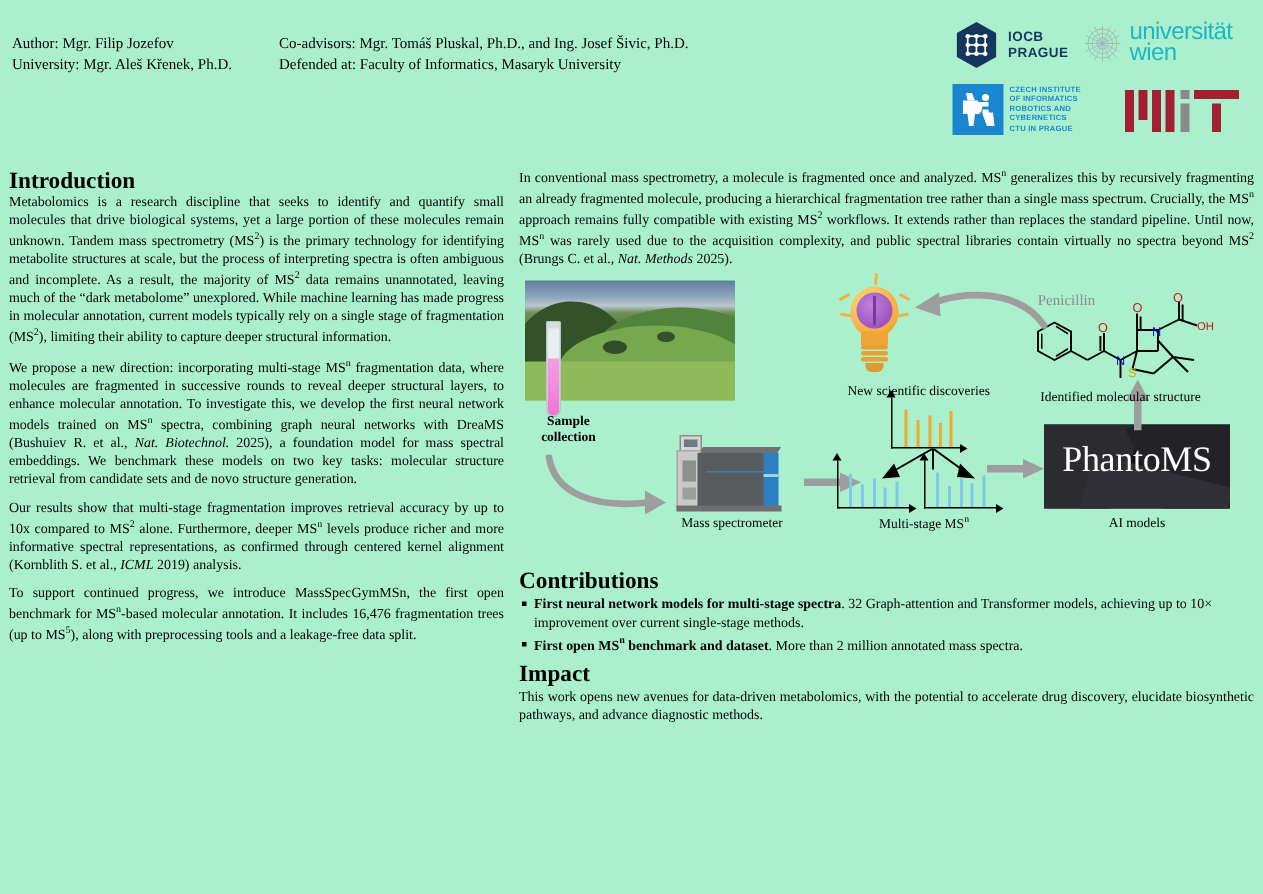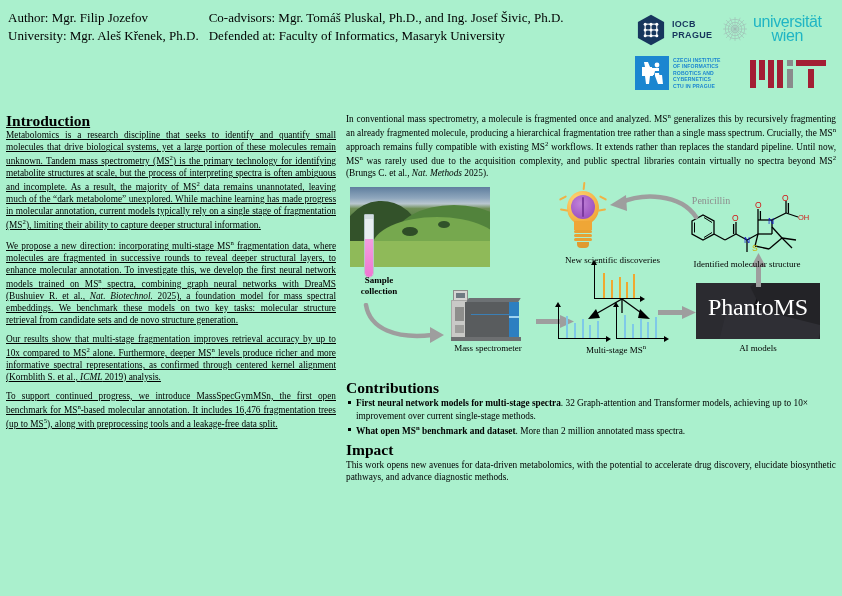--- a/index.html
+++ b/index.html
@@ -33,23 +33,23 @@
     font-family: "Liberation Serif", serif;
     font-weight: bold;
     font-size: 17.5px;
     line-height: 1.16;
     color: #000;
     margin: 0;
     letter-spacing: -0.1px;
   }
   #poster-title sup { font-size: 0.64em; }
   .byline-table {
-    margin-top: 3px;
+    margin-top: 17px;
     border-collapse: collapse;
-    font-size: 13px;
+    font-size: 10px;
     line-height: 1.38;
     color: #000;
   }
   .byline-table td {
     padding: 0 10px 0 0;
     white-space: nowrap;
     vertical-align: top;
   }
 
   
@@ -85,21 +85,20 @@
   }
   #univie-logo { left: 218px; top: 8px; }
   #univie-mark { width: 30px; height: 30px; flex: 0 0 auto; opacity: .75; }
   #univie-text {
     margin-left: 3px;
     font-family: "Liberation Sans", sans-serif;
     font-size: 16px;
     line-height: 0.86;
     color: #1fb5c4;
     letter-spacing: -0.4px;
-    text-align: center;
   }
   #univie-text .l2 { display:block; }
   #ciirc-logo { left: 133px; top: 50px; }
   #ciirc-mark {
     width: 34px; height: 34px; flex: 0 0 auto;
     background: #1b86d0;
   }
   #ciirc-text {
     margin-left: 4px;
     font-family: "Liberation Sans", sans-serif;
@@ -116,21 +115,21 @@
   #columns {
     position: absolute;
     top: 112px;
     left: 0;
     right: 0;
     bottom: 0;
     display: flex;
     padding: 0 6px 4px 6px;
     box-sizing: border-box;
   }
-  #col-left  { width: 338px; flex: 0 0 338px; padding-right: 8px; box-sizing: border-box; text-decoration: underline; }
+  #col-left  { width: 338px; flex: 0 0 338px; padding-right: 8px; box-sizing: border-box; }
   #col-right { flex: 1 1 auto; padding-left: 2px; box-sizing: border-box; }
 
   h2.section {
     font-family: "Liberation Serif", serif;
     font-weight: bold;
     font-size: 15.5px;
     margin: 0 0 1px 0;
     color: #000;
     line-height: 1.12;
   }
@@ -616,21 +615,21 @@
           <div class="ray" style="left:38px; top:20px; width:8px; transform:rotate(-10deg);"></div>
           <div class="ray" style="left:20px; top:-4px; width:8px; transform:rotate(-84deg);"></div>
         </div>
         <div class="fig-cap" style="left:166px; top:68px; width:148px;text-align:right;">New scientific discoveries</div>
 
       </div>
 
       <h2 class="section">Contributions</h2>
       <ul class="contrib">
         <li><b>First neural network models for multi-stage spectra</b><span>. 32 Graph-attention and Transformer models, achieving up to 10× improvement over current single-stage methods.</span></li>
-        <li><b><span>What open MS</span><sup>n</sup><span> benchmark and dataset</span></b><span>. More than 2 million annotated mass spectra.</span></li>
+        <li><b><span>First open MS</span><sup>n</sup><span> benchmark and dataset</span></b><span>. More than 2 million annotated mass spectra.</span></li>
       </ul>
 
       <h2 class="section">Impact</h2>
       <p class="body">This work opens new avenues for data-driven metabolomics, with the potential to accelerate drug discovery, elucidate biosynthetic pathways, and advance diagnostic methods.</p>
 
     </div>
   </div>
 </div>
 
 </body></html>

